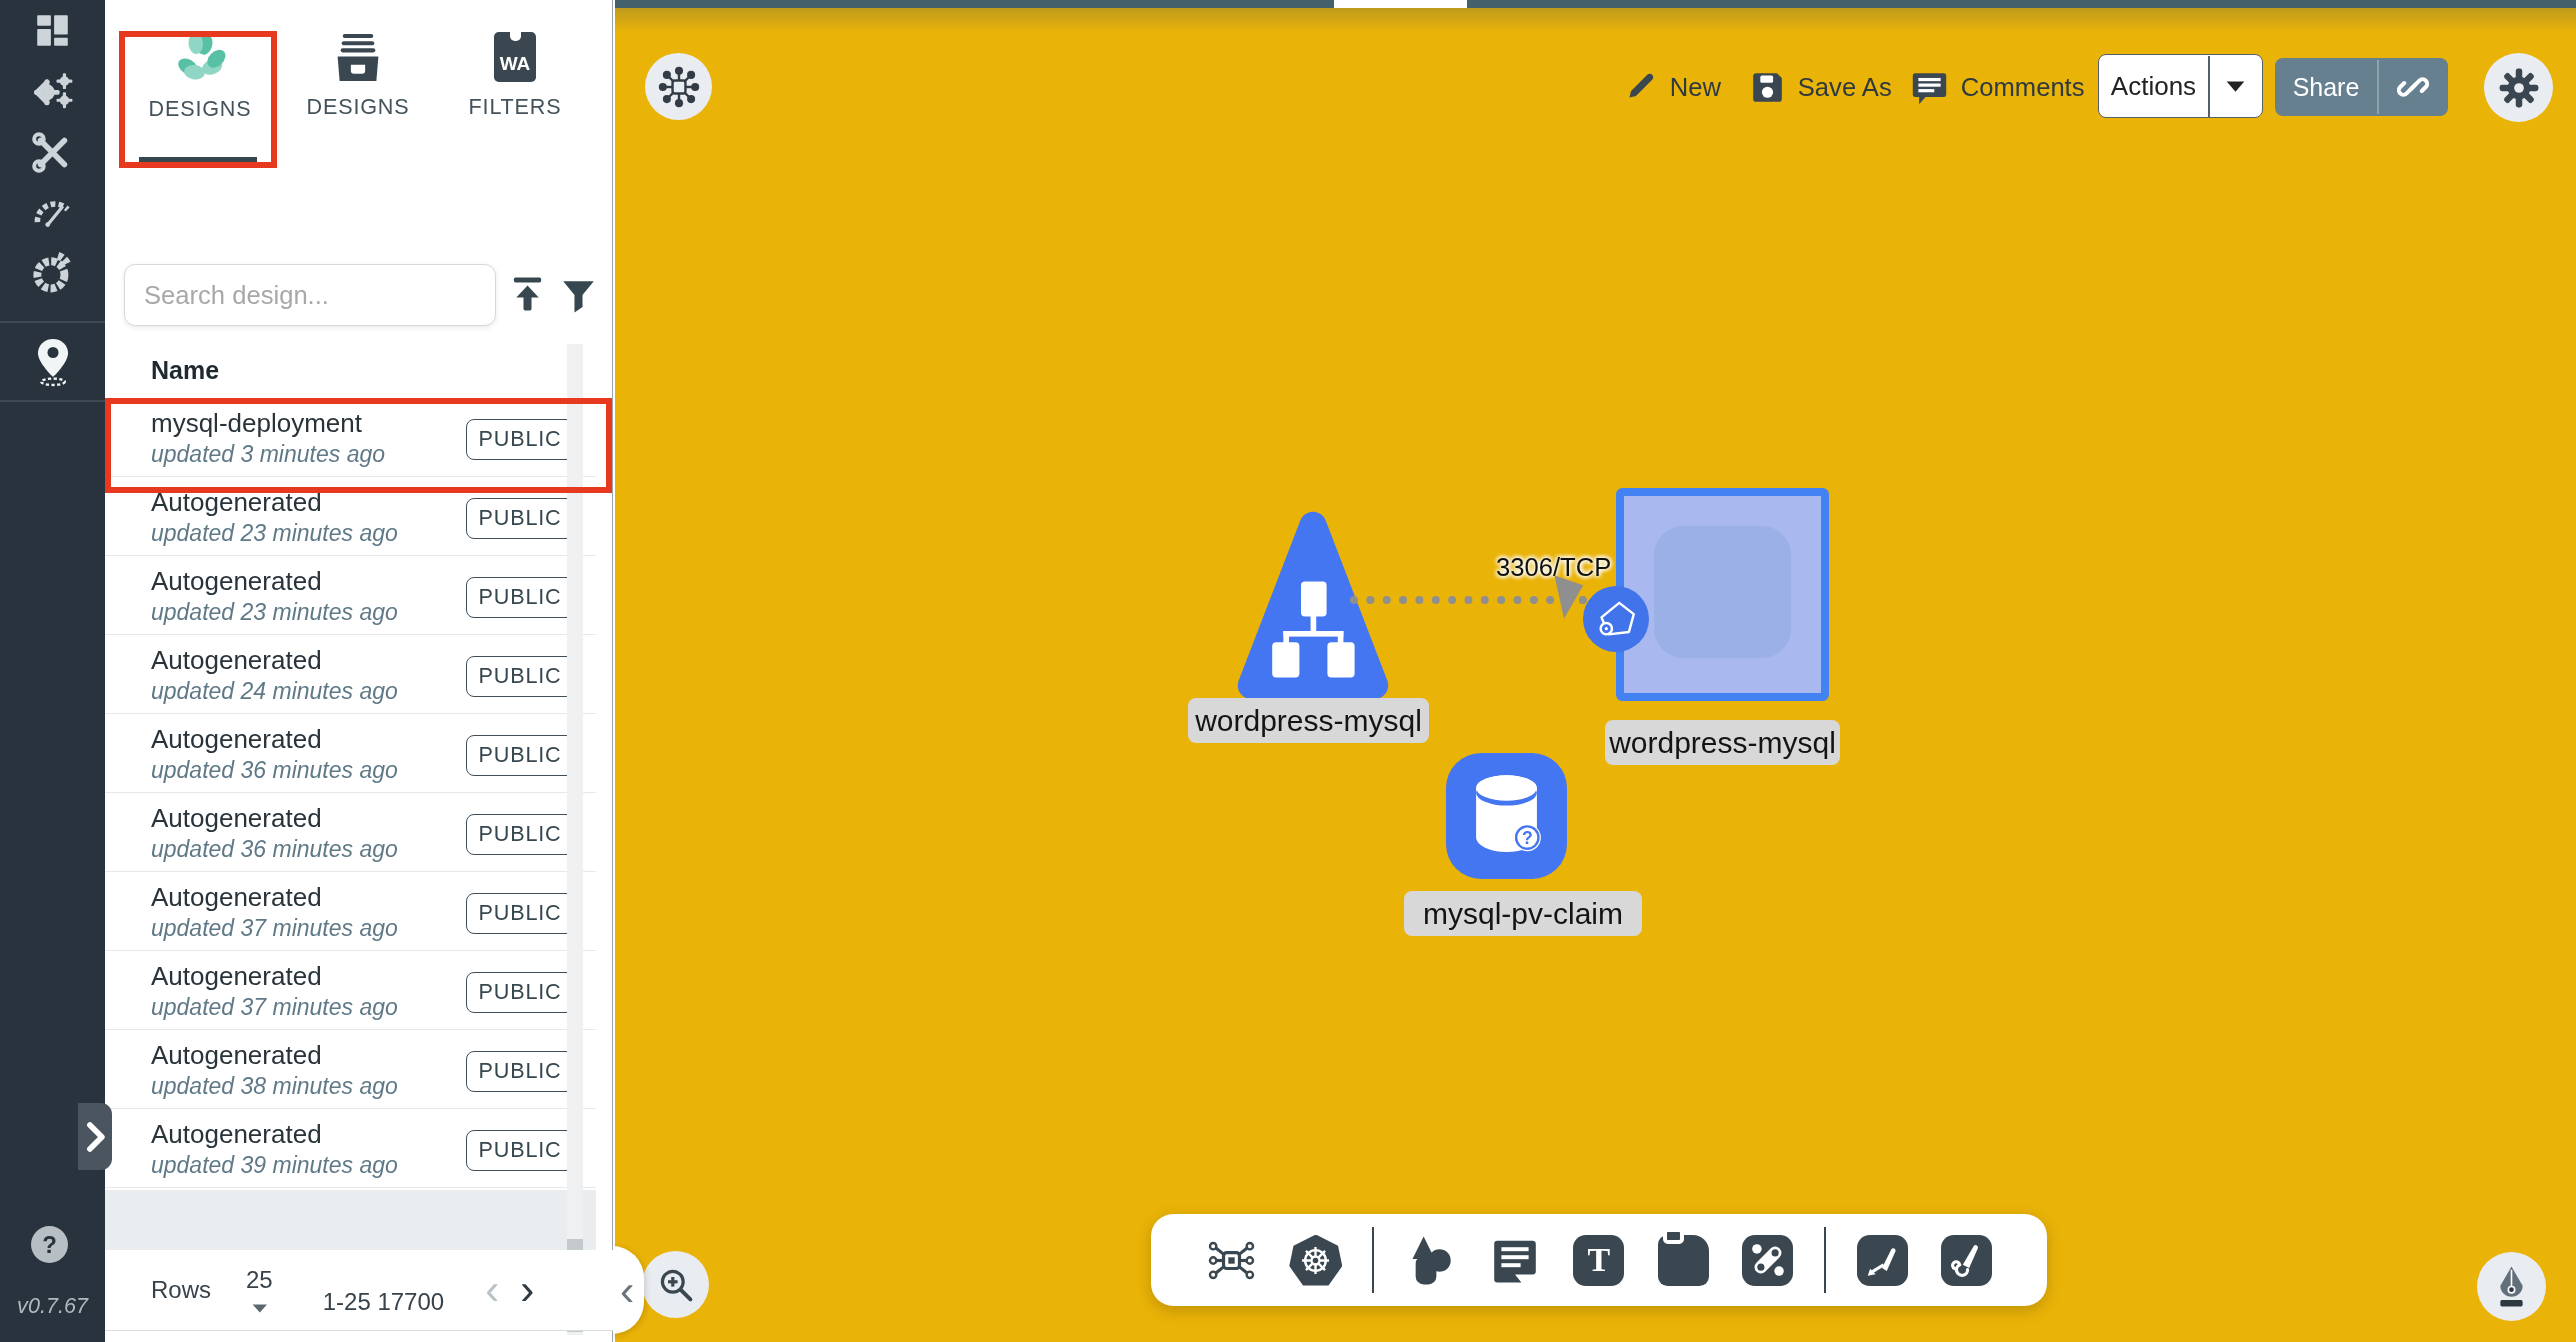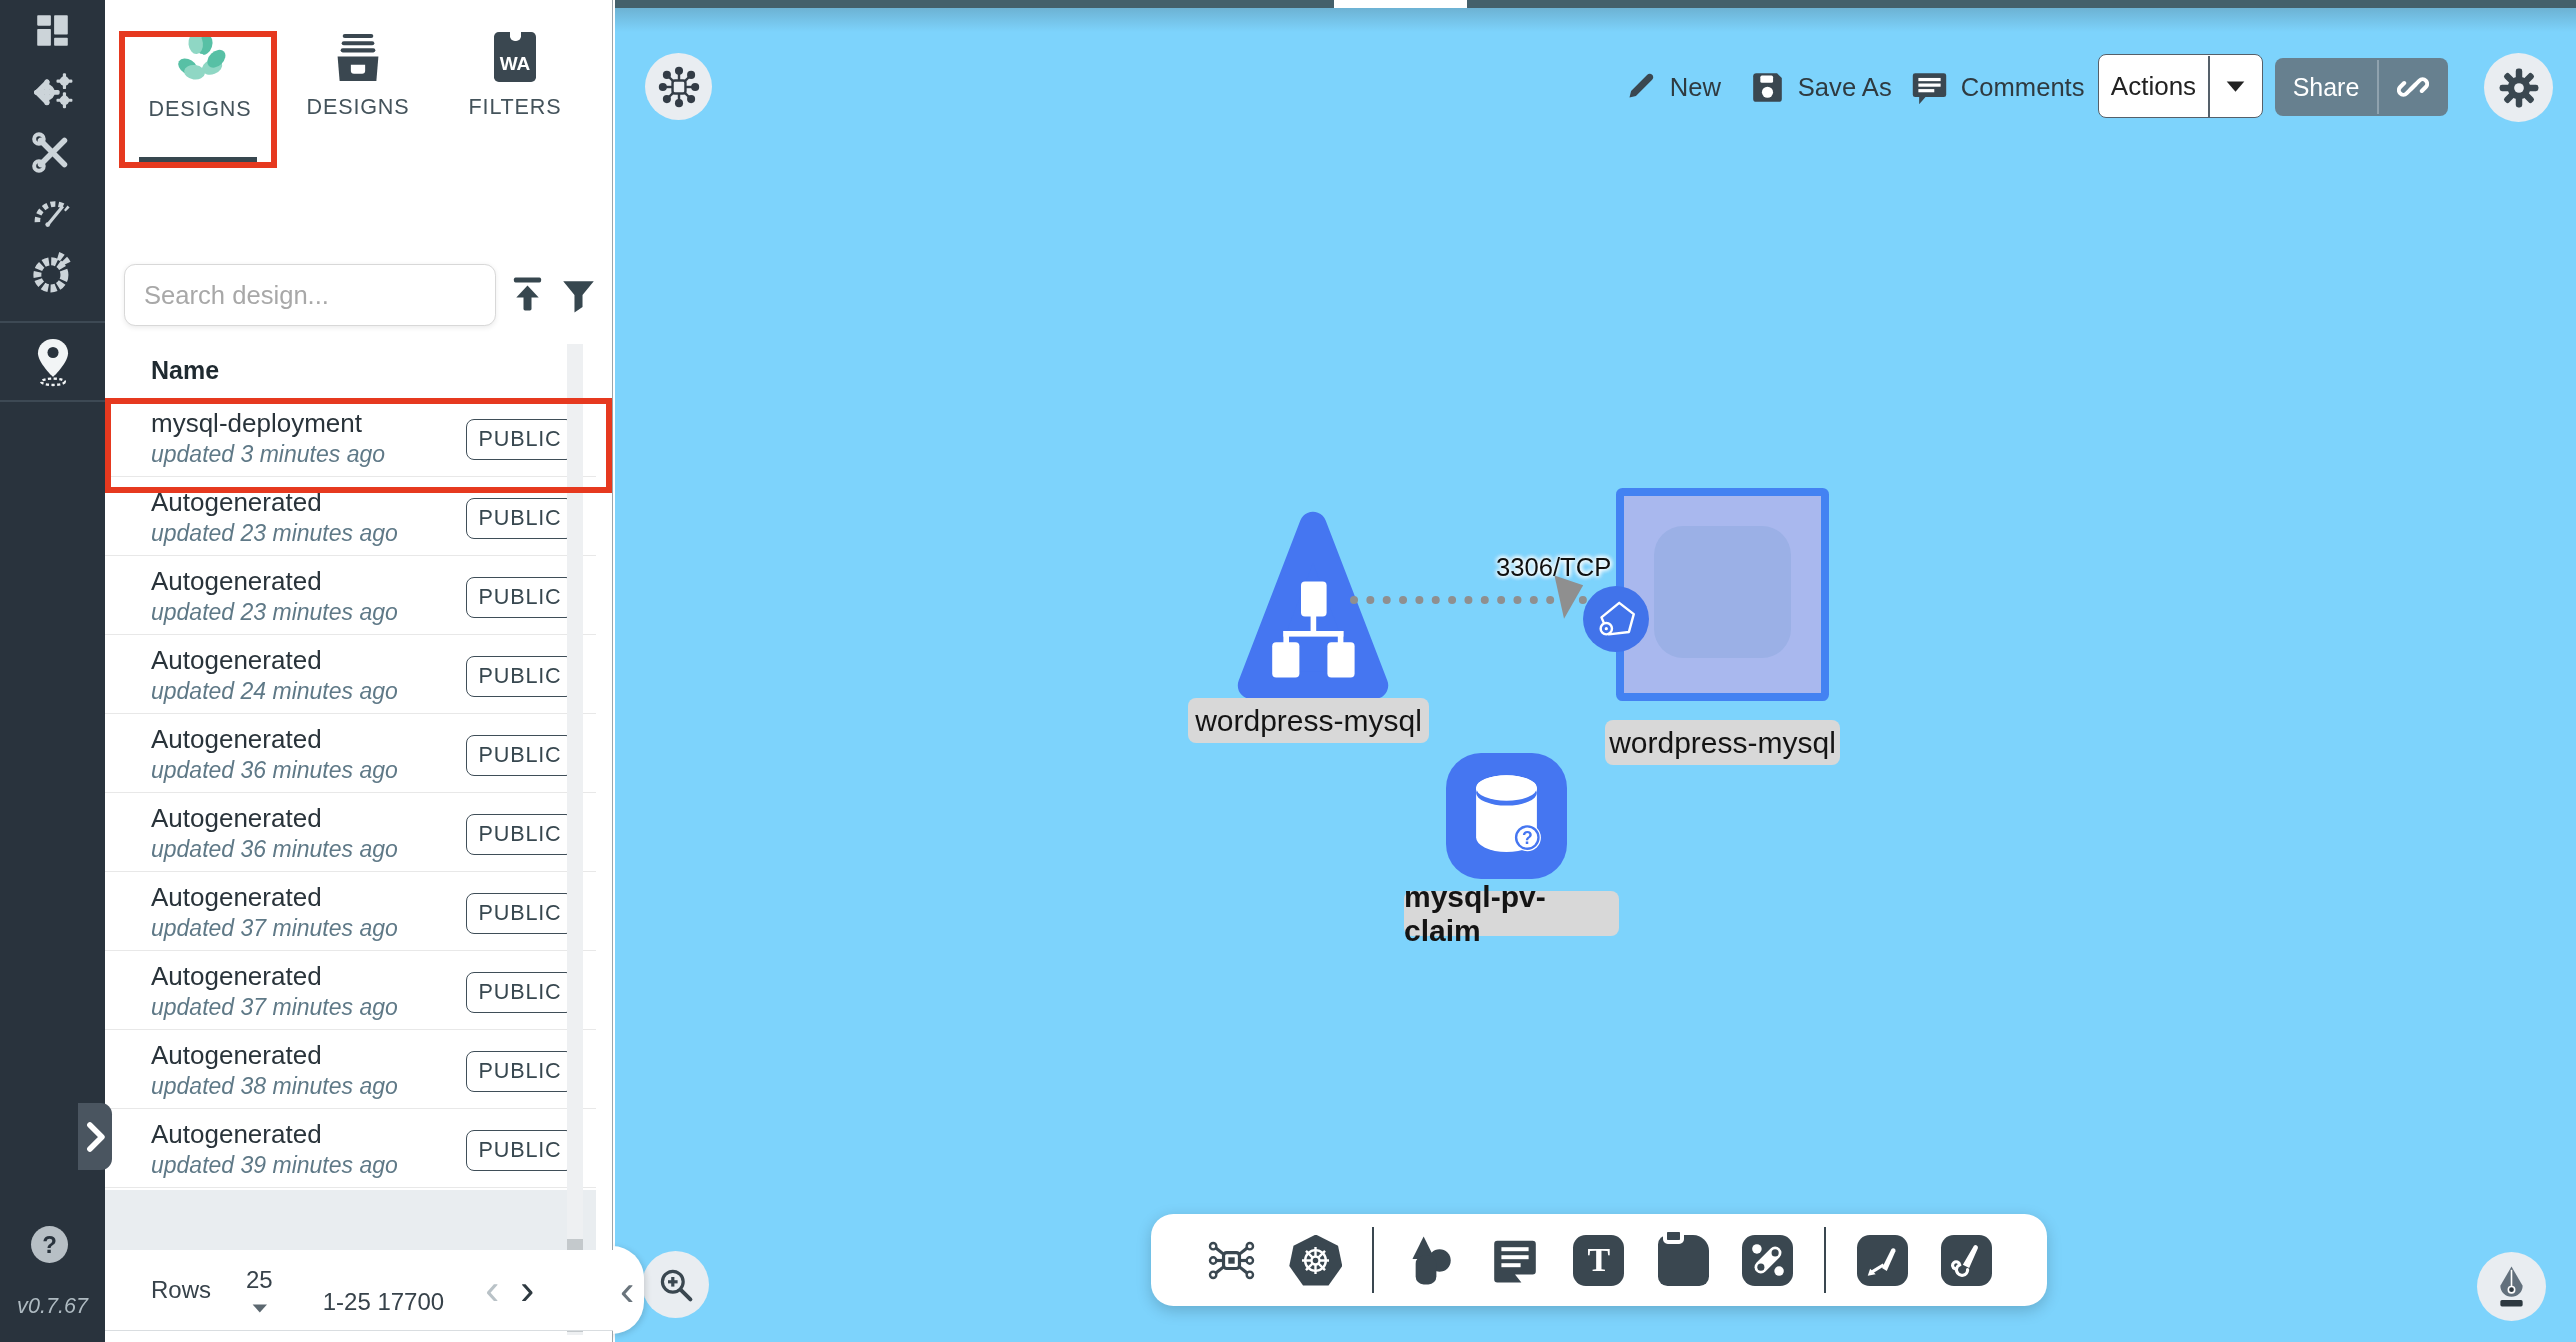--- a/index.html
+++ b/index.html
@@ -55,21 +55,21 @@
   #rows-band { position:absolute; left:0; top:1190px; width:491px; height:61px; background:#e9edf0; }
   #scrollbar { position:absolute; left:462px; top:344px; width:16px; height:991px; background:#eef0f2; }
   #scroll-thumb { position:absolute; left:0; top:895px; width:16px; height:93px; background:#c4c9cc; }
 
   #panel-footer { position:absolute; left:0; top:1250px; width:508px; height:81px; background:#fff;
                   border-bottom:1.6px solid #d9dde0; display:flex; align-items:center; font-size:24px; color:#37424a; }
   #panel-footer .fitem { display:flex; align-items:center; }
   .pag-chev { font-size:42px; line-height:24px; padding:0 3.2px; }
 
   
-  #canvas { position:absolute; left:615px; top:0; width:1961px; height:1342px; background:#7dd3fc; }
+  #canvas { position:absolute; left:615px; top:0; width:1961px; height:1342px; background:#eab308; }
   #canvas-topstrip { position:absolute; left:0; top:0; width:1961px; height:8px; background:#44606b; }
   #canvas-topnotch { position:absolute; left:719px; top:0; width:133px; height:8px; background:#fff; }
   #canvas-topshadow { position:absolute; left:0; top:8px; width:1961px; height:24px;
                       background:linear-gradient(rgba(60,80,90,0.25), rgba(60,80,90,0)); }
 
   .fab { position:absolute; border-radius:50%; background:#e9edf1; display:flex; align-items:center;
          justify-content:center; cursor:pointer; }
   #fab-cluster { left:30px; top:53px; width:67px; height:67px; }
   #fab-zoom { left:27px; top:1251px; width:67px; height:67px; }
   #fab-pen { left:1862px; top:1252px; width:69px; height:69px; }
@@ -460,21 +460,21 @@
         <ellipse cx="48" cy="26" rx="38" ry="16" fill="#4576f1"></ellipse>
         <ellipse cx="48" cy="20" rx="38" ry="16" fill="#fff"></ellipse>
         <circle cx="74" cy="82" r="17" fill="#fff"></circle>
         <circle cx="74" cy="82" r="14" fill="#fff" stroke="#4576f1" stroke-width="3"></circle>
         <text x="74" y="90" text-anchor="middle" font-family="Liberation Sans, sans-serif" font-size="22" font-weight="bold" fill="#4576f1">?</text>
       </svg>
     </div>
 
     <div class="node-label" style="left:573px;top:698px;width:241px;height:45px;">wordpress-mysql</div>
     <div class="node-label" style="left:990px;top:720px;width:235px;height:45px;">wordpress-mysql</div>
-    <div class="node-label" style="left:789px;top:891px;width:215px;height:45px;font-weight:bold;">mysql-pv-claim</div>
+    <div class="node-label" style="left:789px;top:891px;width:238px;height:45px;">mysql-pv-claim</div>
 
     <div id="bottom-toolbar">
       <div class="bt-icon">
         <svg width="51" height="51" viewBox="0 0 64 64">
           <g stroke="#3a4750" stroke-width="4" fill="none">
             <rect x="22" y="22" width="20" height="20" rx="4"></rect>
             <line x1="12" y1="16" x2="22" y2="24"></line>
               <line x1="12" y1="32" x2="22" y2="32"></line>
               <line x1="12" y1="48" x2="22" y2="40"></line>
             <line x1="52" y1="16" x2="42" y2="24"></line>

